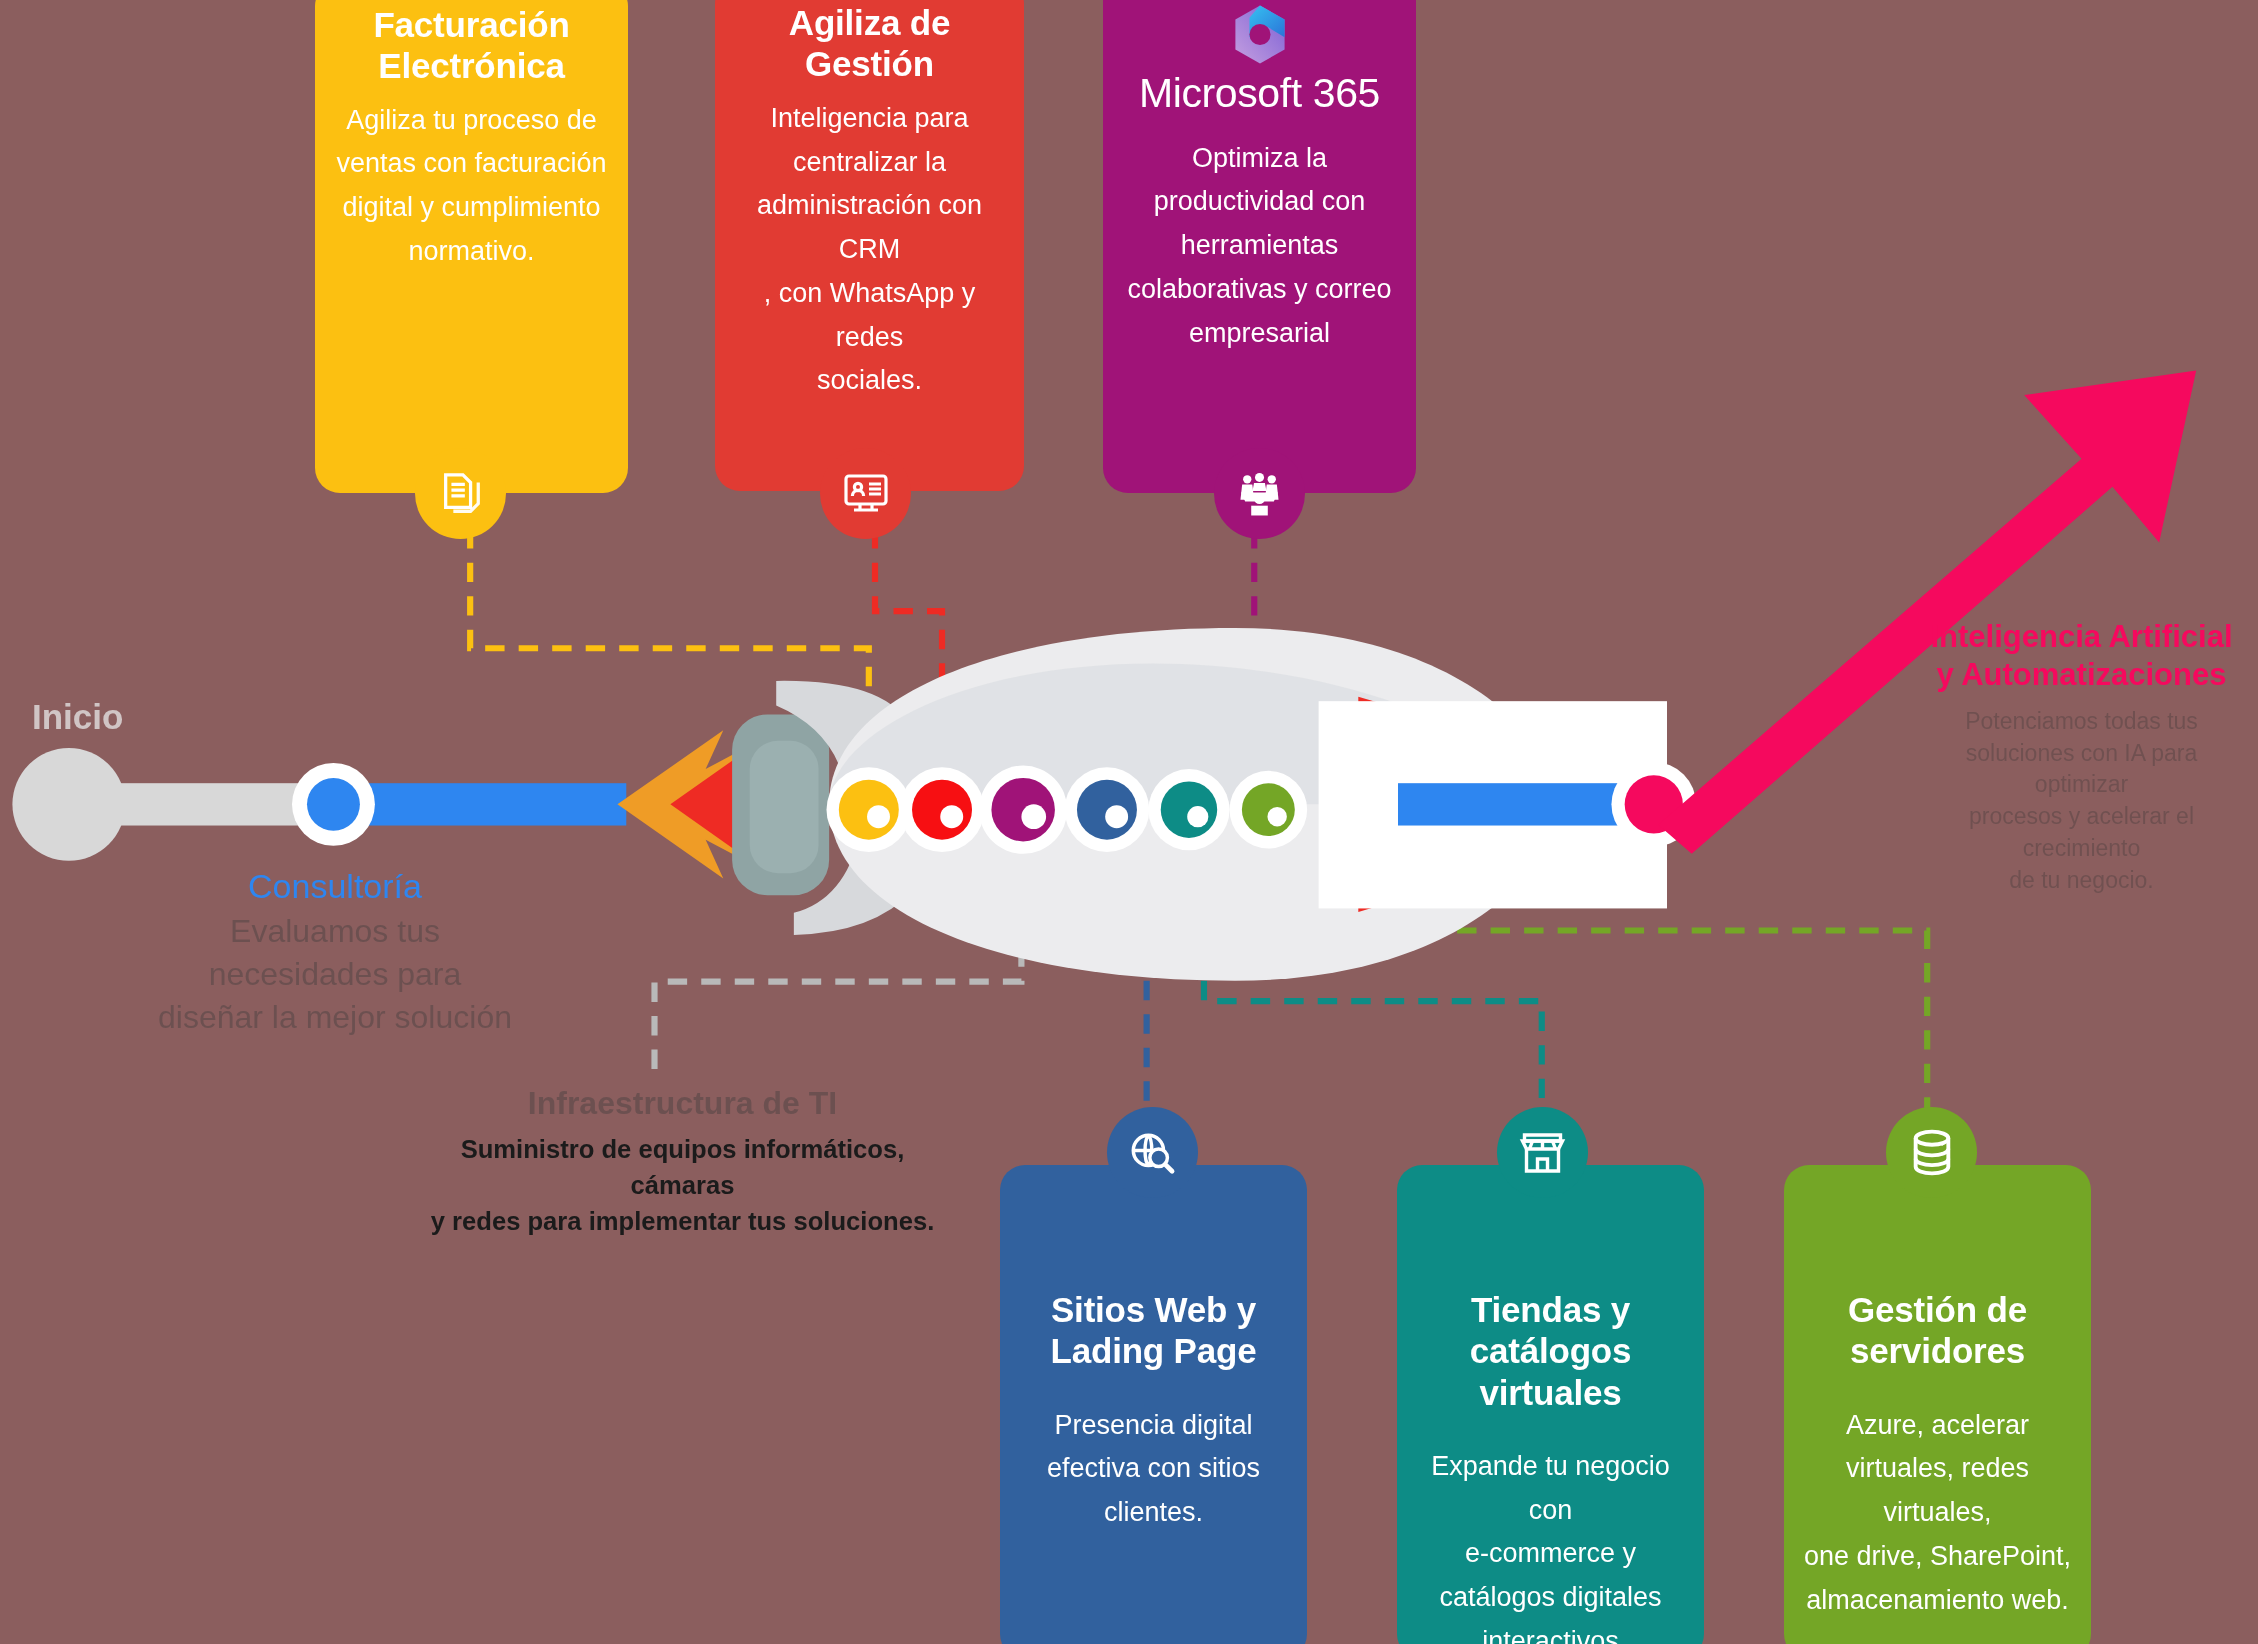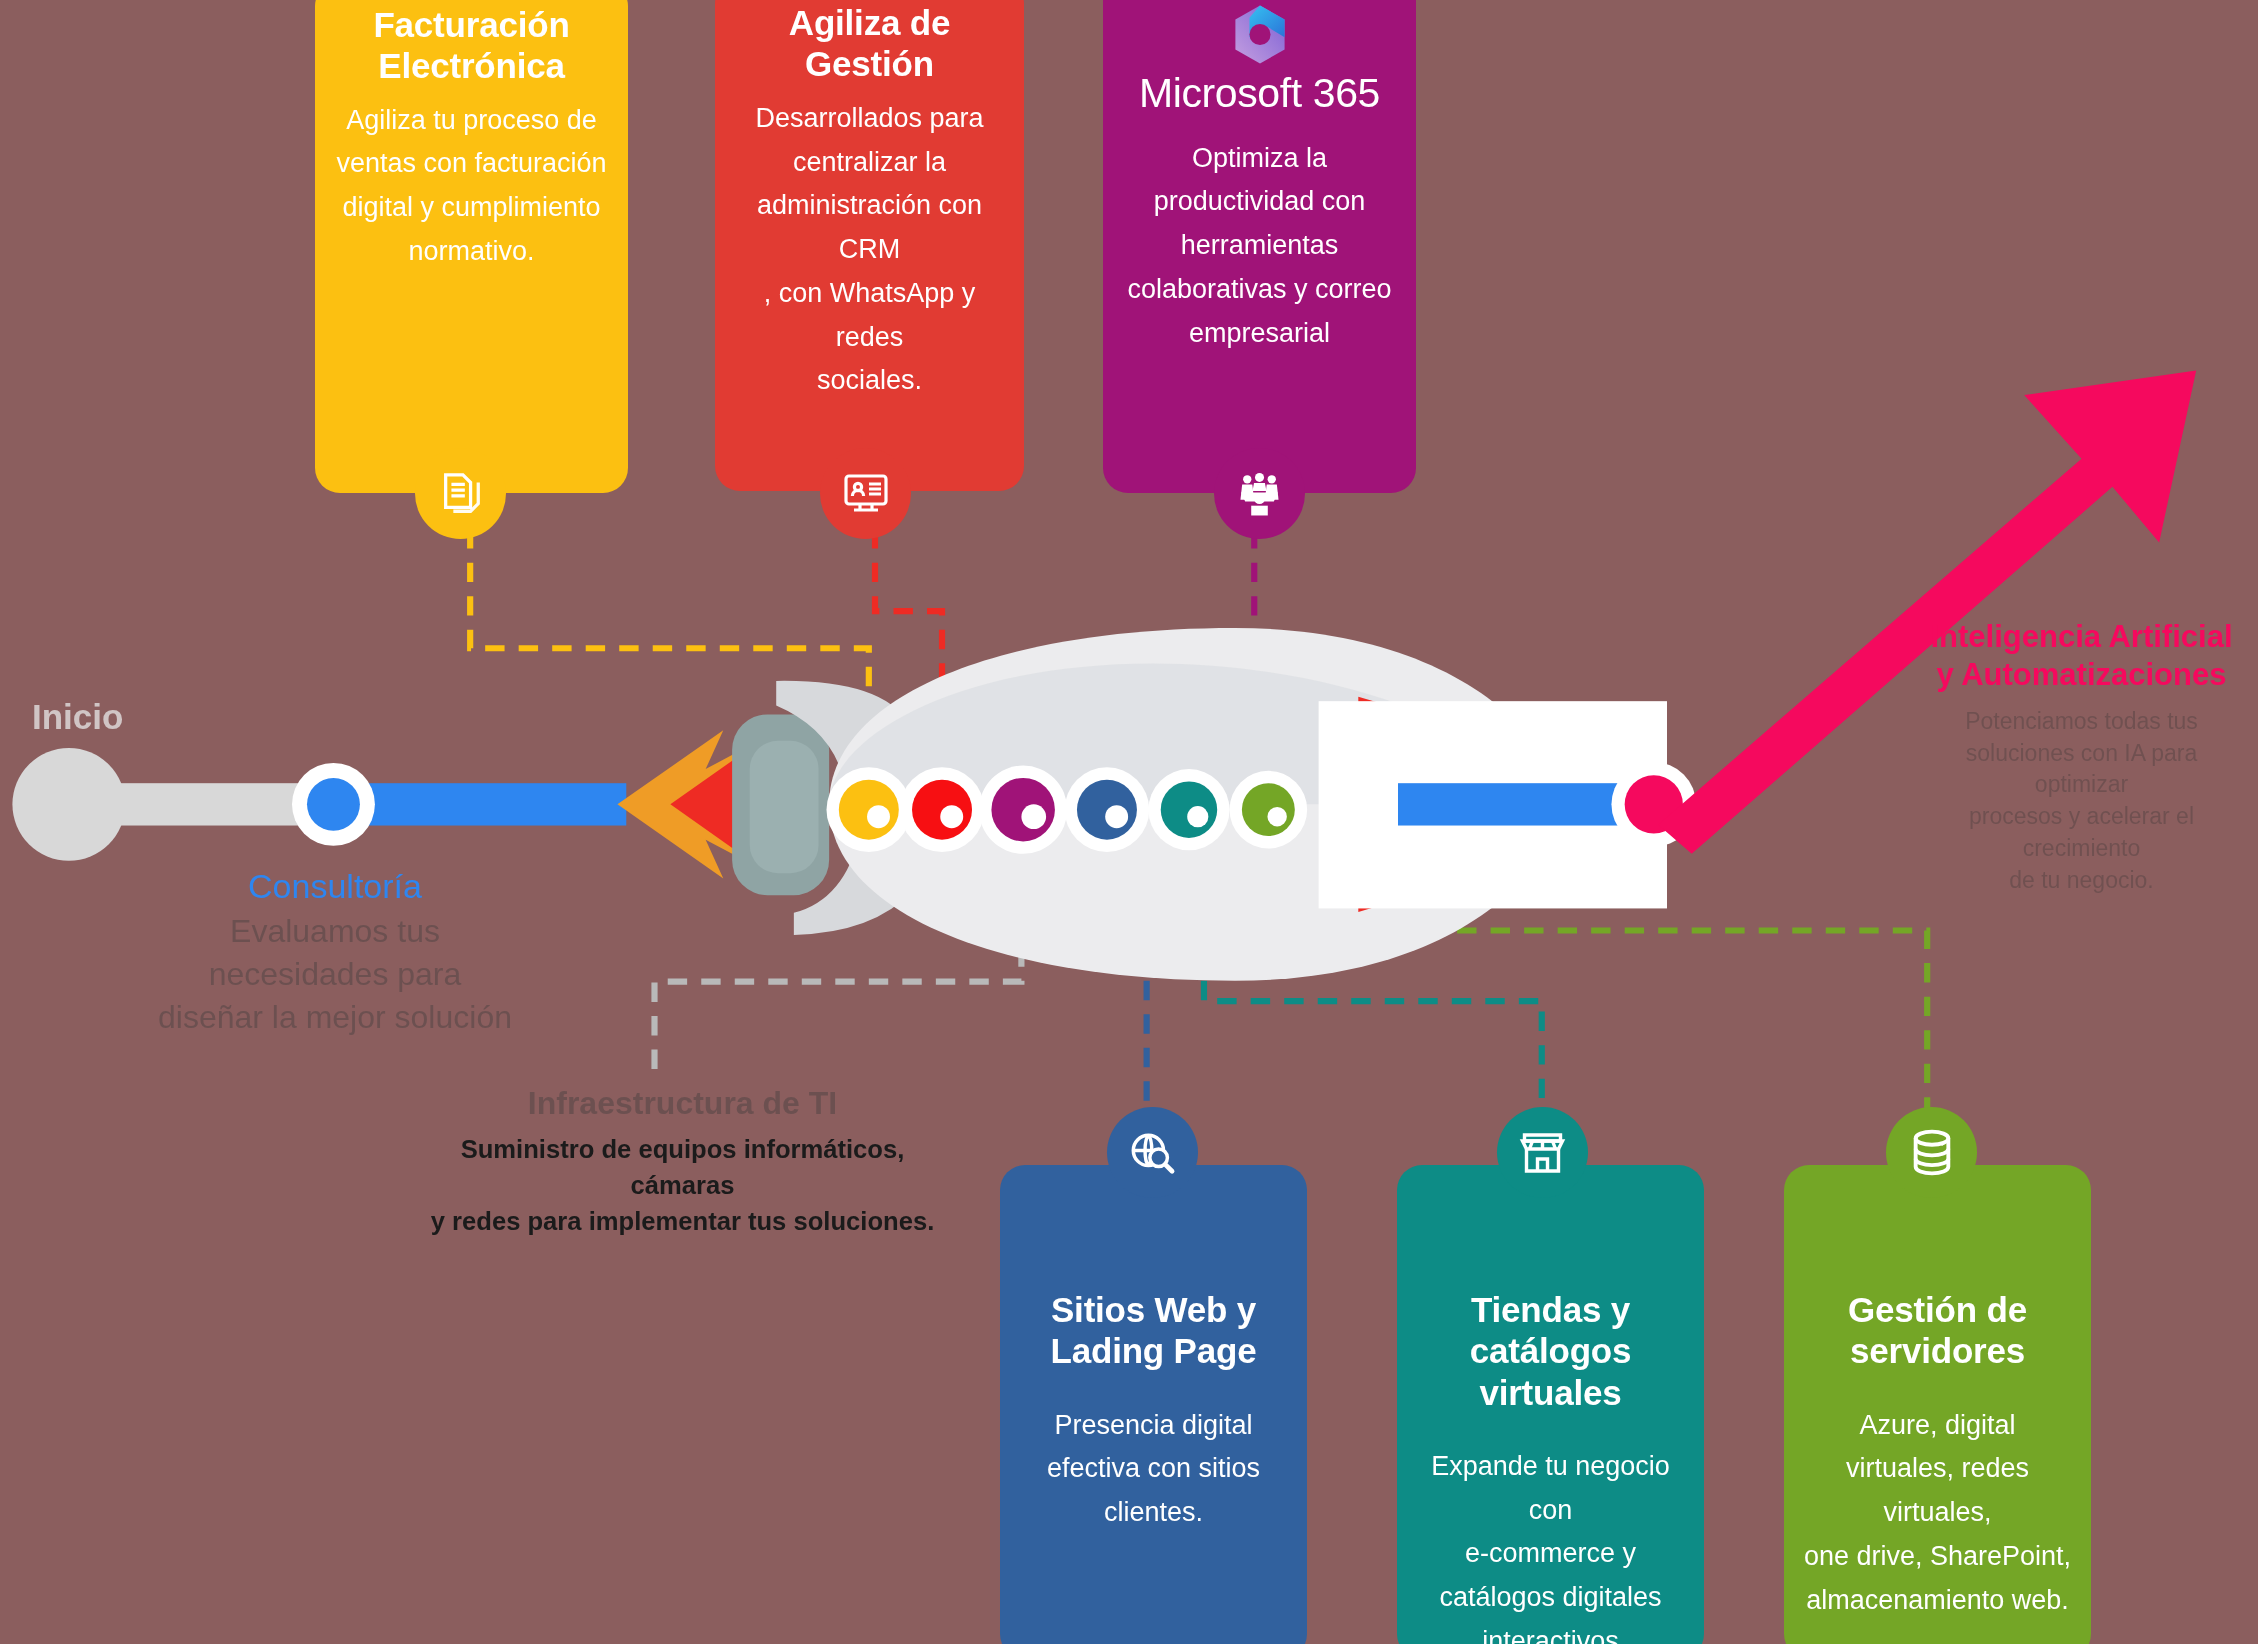--- a/index.html
+++ b/index.html
@@ -128,21 +128,21 @@
       <div>normativo.</div>
     </div>
   </div>
 
   <div class="card" style="left:715px;top:-21px;width:309px;height:512px;background:#e13b33;">
     <div class="ttl">
       <span>Agiliza de</span><br>
       <span>Gestión</span>
     </div>
     <div class="body">
-      <div>Desarrollados para</div>
+      <div>Inteligencia para</div>
       <div>centralizar la</div>
       <div>administración con CRM</div>
       <div>, con WhatsApp y redes</div>
       <div>sociales.</div>
     </div>
   </div>
 
   <div class="card" style="left:1103px;top:-23px;width:313px;height:516px;background:#a01378;padding-top:12.4px;">
 
     <svg width="64" height="65" viewBox="0 0 72 74" style="display:block;margin:12.4px auto 0;">
@@ -224,21 +224,21 @@
       <div>interactivos</div>
     </div>
   </div>
 
   <div class="card" style="left:1784px;top:1165px;width:307px;height:494px;background:#74a626;padding-top:124px;">
     <div class="ttl">
       <span>Gestión de</span><br>
       <span>servidores</span>
     </div>
     <div class="body" style="margin-top:32px;">
-      <div>Azure, digital</div>
+      <div>Azure, acelerar</div>
       <div>virtuales, redes virtuales,</div>
       <div>one drive, SharePoint,</div>
       <div>almacenamiento web.</div>
     </div>
   </div>
 
   <div class="badge" style="left:1107px;top:1107px;width:91px;height:91px;background:#31619e;">
     <svg width="49" height="49" viewBox="0 0 24 24" fill="none" stroke="#fff" stroke-width="1.7">
       <circle cx="10" cy="11" r="7.4"></circle>
         <path d="M2.6 11h14.8M10 3.6c2.2 2.4 2.2 12.4 0 14.8M10 3.6c-2.2 2.4-2.2 12.4 0 14.8"></path>

